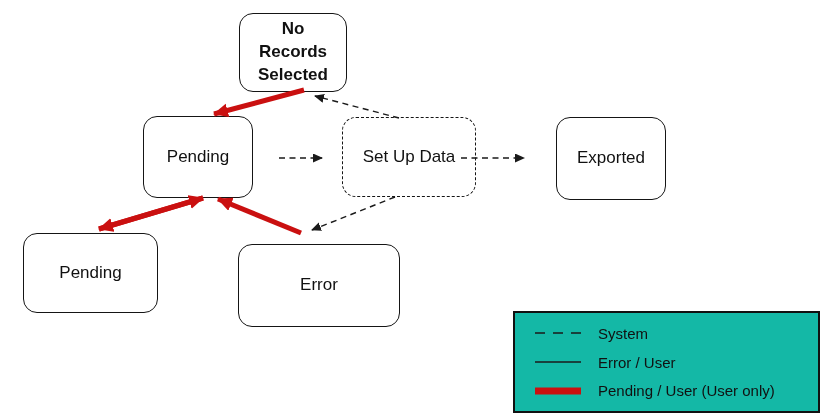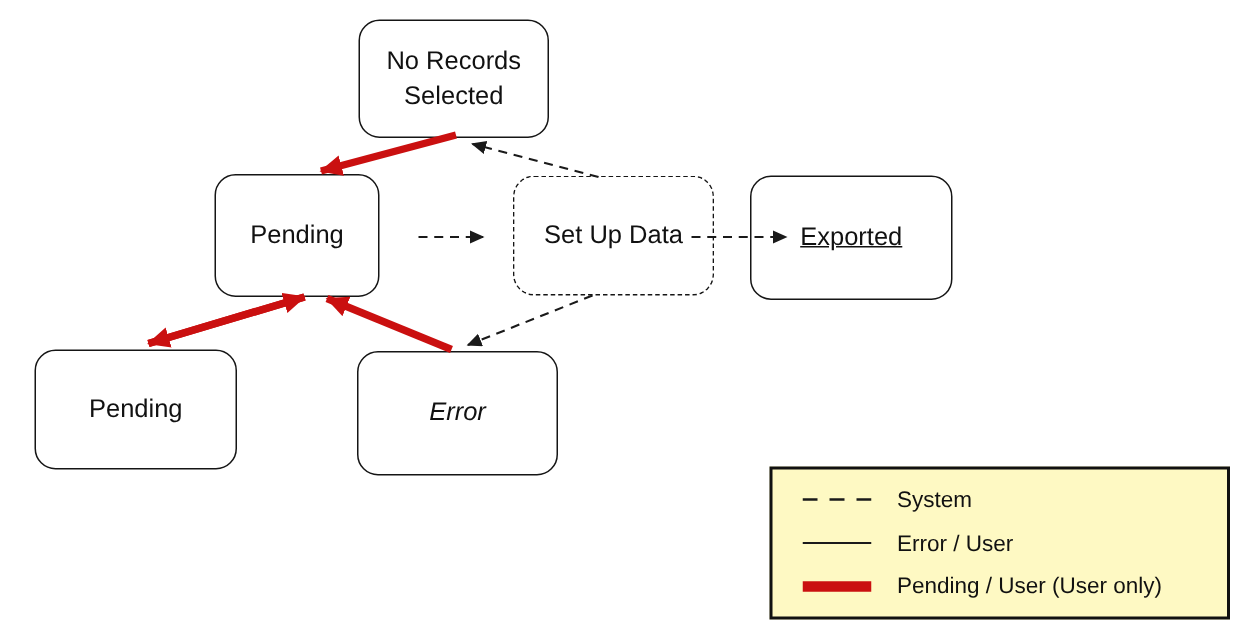--- a/index.html
+++ b/index.html
@@ -21,42 +21,42 @@
     align-items: center;
     justify-content: center;
     text-align: center;
     font-size: 17px;
     color: #111111;
     line-height: 1.35;
     padding: 4px 10px;
     z-index: 1;
   }
   .node.dashed { border-style: dashed; }
-  .node-nrs      { left: 239px; top: 13px;  width: 127px; height: 79px; }
+  .node-nrs      { left: 239px; top: 13px;  width: 108px; height: 79px; font-weight: bold; }
   .node-pending  { left: 143px; top: 116px; width: 110px; height: 82px; }
   .node-sud      { left: 326px; top: 117px; width: 134px; height: 80px; margin-left: 16px; }
-  .node-exported { left: 500px; top: 117px; width: 135px; height: 83px; text-decoration: underline; }
+  .node-exported { left: 556px; top: 117px; width: 110px; height: 83px; }
   .node-canceled { left: 23px;  top: 233px; width: 135px; height: 80px; }
-  .node-error    { left: 238px; top: 234px; width: 134px; height: 83px; font-style: italic; }
+  .node-error    { left: 238px; top: 244px; width: 162px; height: 83px; }
 
   .edges {
     position: absolute;
     left: 0; top: 0;
     width: 832px; height: 418px;
     z-index: 2;
     pointer-events: none;
   }
 
   .legend {
     position: absolute;
     left: 513px; top: 311px;
     width: 307px; height: 102px;
     box-sizing: border-box;
     border: 2px solid #111111;
-    background: #fef9c3;
+    background: #14b8a6;
     display: flex;
     flex-direction: column;
     justify-content: space-evenly;
     padding-left: 20px;
     z-index: 1;
   }
   .legend-row {
     display: flex;
     align-items: center;
   }

